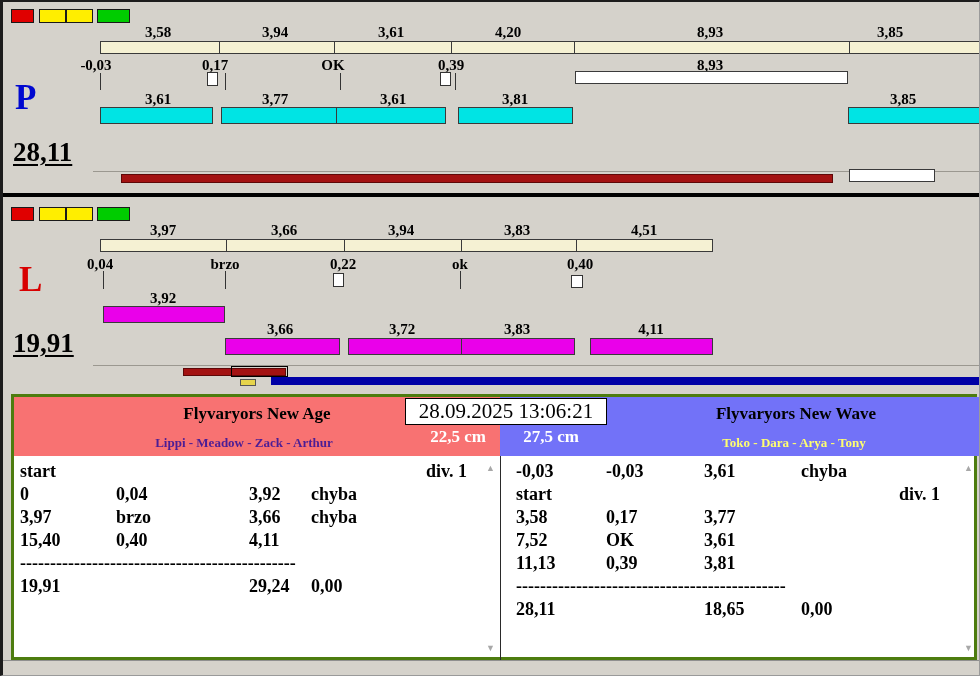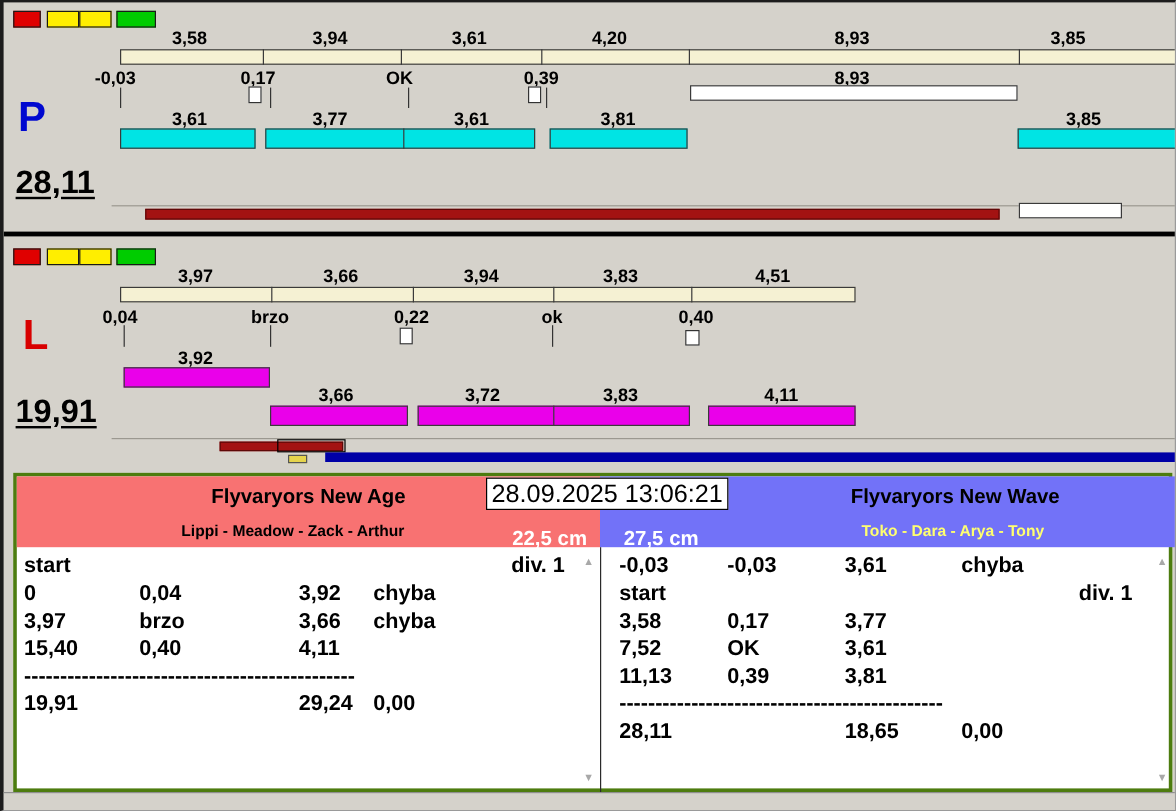--- a/index.html
+++ b/index.html
@@ -1,17 +1,17 @@
 <!DOCTYPE html>
 <html><head>
 <meta charset="utf-8">
 <style>
   html,body{margin:0;padding:0;background:#9a9a9a;}
   #window{position:relative;width:980px;height:676px;background:#d5d2cb;
-    font-family:Liberation Sans, sans-serif;color:#000;
+    font-family:Liberation Serif, serif;color:#000;
     border-left:3px solid #1c1c1c;border-top:2px solid #1c1c1c;
     border-right:1px solid #9a9a9a;border-bottom:1px solid #9a9a9a;
     box-sizing:border-box;overflow:hidden;}
   .a{position:absolute;}
   .num{position:absolute;font-weight:bold;font-size:15px;transform:translateX(-50%);white-space:nowrap;}
   .bar{position:absolute;box-sizing:border-box;border:1px solid #3a3a3a;}
   .cream{background:#f5f1d3;}
   .cyan{background:#00e4e4;}
   .magenta{background:#ea00ea;}
   .whitebar{background:#ffffff;}
@@ -21,21 +21,21 @@
   .light{position:absolute;box-sizing:border-box;border:1px solid #1a1a1a;}
   .track-letter{position:absolute;font-size:35px;font-weight:bold;line-height:1;}
   .total{position:absolute;font-size:27px;font-weight:bold;text-decoration:underline;text-underline-offset:3px;letter-spacing:0;}
   .groove{position:absolute;height:1px;background:#9b9890;}
   .divider-black{position:absolute;left:0;width:980px;height:4px;background:#000;}
   #scoreboard{position:absolute;left:8px;top:392px;width:966px;height:266px;
      background:#fff;border:3px solid #4d7c0f;box-sizing:border-box;}
   .team-header{position:absolute;top:0;height:59px;}
   .team-name{position:absolute;font-size:17px;font-weight:bold;transform:translateX(-50%);white-space:nowrap;}
   .team-members{position:absolute;font-size:13px;font-weight:bold;transform:translateX(-50%);white-space:nowrap;}
-  .team-width{position:absolute;font-size:17px;font-weight:bold;color:#fff;transform:translateX(-50%);white-space:nowrap;margin-top:12px;}
+  .team-width{position:absolute;font-size:17px;font-weight:bold;color:#fff;transform:translateX(-50%);white-space:nowrap;}
   #timestamp-box{position:absolute;left:391px;top:1px;width:200px;height:25px;background:#fff;
      border:1px solid #000;font-size:21px;text-align:center;line-height:25px;}
   .scoretable{position:absolute;border-collapse:collapse;table-layout:fixed;
      font-size:18px;font-weight:bold;}
   .scoretable td{padding:0;line-height:23px;white-space:nowrap;overflow:visible;}
   #left-table td:first-child{padding-left:6px;}
   #right-table td:first-child{padding-left:16px;}
   .vdiv{position:absolute;width:1px;background:#2a2a2a;}
   .scroll-arrow{position:absolute;font-size:9px;color:#a8a8a8;cursor:pointer;line-height:10px;}
   #footer{position:absolute;left:0;top:658px;width:980px;height:18px;background:#d5d2cb;border-top:1px solid #8f8f8f;}
@@ -157,21 +157,21 @@
     <div class="a" style="left:180px;top:366px;width:103px;height:8px;background:#a31212;border:1px solid #5e0808;box-sizing:border-box"></div>
     <div class="a" style="left:228px;top:364px;width:57px;height:11px;border:1px solid #000;box-sizing:border-box"></div>
     <div class="a" style="left:237px;top:377px;width:16px;height:7px;background:#e6d44c;border:1px solid #555;box-sizing:border-box"></div>
     <div class="a" style="left:268px;top:375px;width:710px;height:8px;background:#0000a6"></div>
   </div>
 
   <div id="scoreboard">
 
     <div class="team-header" style="left:0;width:486px;background:#f87272">
       <span class="team-name" style="left:243px;top:7px">Flyvaryors New Age</span>
-      <span class="team-members" style="left:230px;top:38px;color:#000000">Lippi - Meadow - Zack - Arthur</span>
+      <span class="team-members" style="left:230px;top:38px;color:#4c1d95">Lippi - Meadow - Zack - Arthur</span>
       <span class="team-width" style="left:444px;top:30px">22,5 cm</span>
     </div>
 
     <div class="team-header" style="left:486px;width:480px;background:#7272f8">
       <span class="team-name" style="left:296px;top:7px">Flyvaryors New Wave</span>
       <span class="team-members" style="left:294px;top:38px;color:#ffff70">Toko - Dara - Arya - Tony</span>
       <span class="team-width" style="left:51px;top:30px">27,5 cm</span>
     </div>
 
     <div id="timestamp-box">28.09.2025 13:06:21</div>

